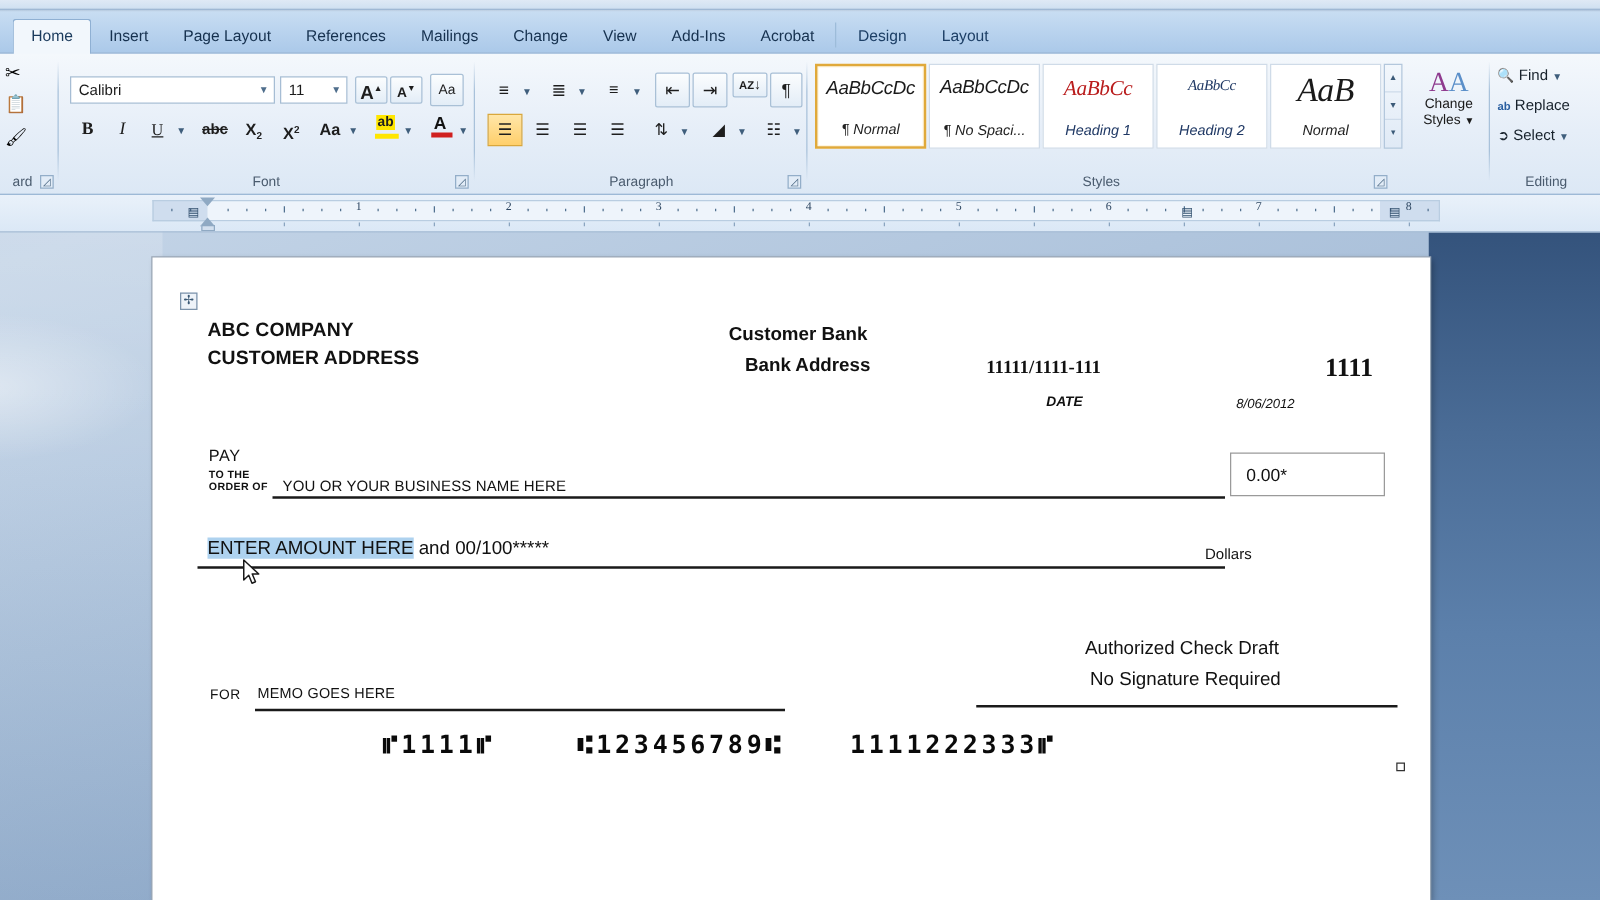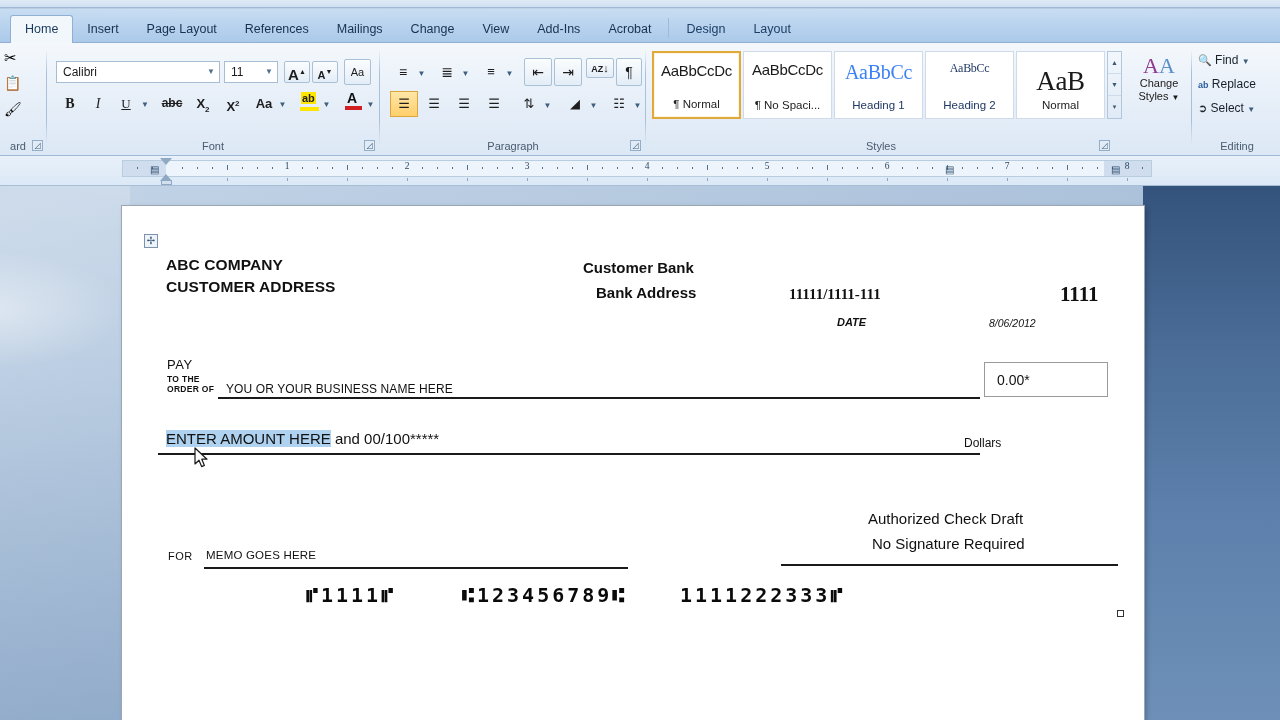--- a/index.html
+++ b/index.html
@@ -112,21 +112,21 @@
   .hl-on { background: linear-gradient(180deg, #ffe6a8 0%, #ffcf6b 100%); border: 1px solid #d9a73c; }
 
   
   #g-para { left: 382px; width: 262px; }
 
   
   #g-styles { left: 648px; width: 542px; }
   .stylecard {
     position: absolute; top: 6px; width: 89px; height: 68px;
     background: #fff; border: 1px solid #cfdbe8;
-    text-align: center; overflow: hidden;
+    text-align: center; overflow: hidden; font-style: italic;
   }
   .stylecard.sel {
     border: 2px solid #e0a93a;
     box-shadow: inset 0 0 0 1px #fff6e0;
   }
   .sc-prev { margin-top: 9px; font-size: 16px; color: #1a1a1a; white-space: nowrap; letter-spacing:-0.3px;}
   .sc-name { position: absolute; bottom: 7px; width: 100%; font-size: 11.5px; color: #222; }
 
   .spin {
     position: absolute; right: 0; top: 6px; width: 15px; height: 68px;
@@ -358,29 +358,29 @@
     <div class="group-body">
       <div class="stylecard sel" style="left:4px;">
         <div class="sc-prev" style="font-size:15px;">AaBbCcDc</div>
         <div class="sc-name">¶ Normal</div>
       </div>
       <div class="stylecard" style="left:95px;">
         <div class="sc-prev" style="font-size:15px;">AaBbCcDc</div>
         <div class="sc-name">¶ No Spaci...</div>
       </div>
       <div class="stylecard" style="left:186px;">
-        <div class="sc-prev" style="font-size:20px; font-family:'Liberation Serif',serif; color:#3b82f6;">AaBbCс</div>
+        <div class="sc-prev" style="font-size:17px; font-family:'Liberation Serif',serif; color:#b91c1c;">AaBbCс</div>
         <div class="sc-name" style="color:#1f3864;">Heading 1</div>
       </div>
       <div class="stylecard" style="left:277px;">
         <div class="sc-prev" style="font-size:12px; font-family:'Liberation Serif',serif; color:#1f3864;">AaBbCc</div>
         <div class="sc-name" style="color:#1f3864;">Heading 2</div>
       </div>
       <div class="stylecard" style="left:368px;">
-        <div class="sc-prev" style="font-size:27px; font-family:'Liberation Serif',serif; margin-top:14px;text-align:center;">AaB</div>
+        <div class="sc-prev" style="font-size:27px; font-family:'Liberation Serif',serif; margin-top:5px;text-align:center;">AaB</div>
         <div class="sc-name">Normal</div>
       </div>
       <div class="spin" style="left:459px;">
         <div>▲</div>
         <div>▼</div>
         <div style="border-bottom:none;">▾</div>
       </div>
       <div class="btn-plain" style="left:484px; top:6px; width:54px; height:70px;">
         <div style="font-size:22px;margin-top:3px;line-height:22px;">
           <span style="color:#8e3a8e;font-family:'Liberation Serif',serif;">A</span><span style="color:#5b8fc9;font-family:'Liberation Serif',serif;">A</span>

